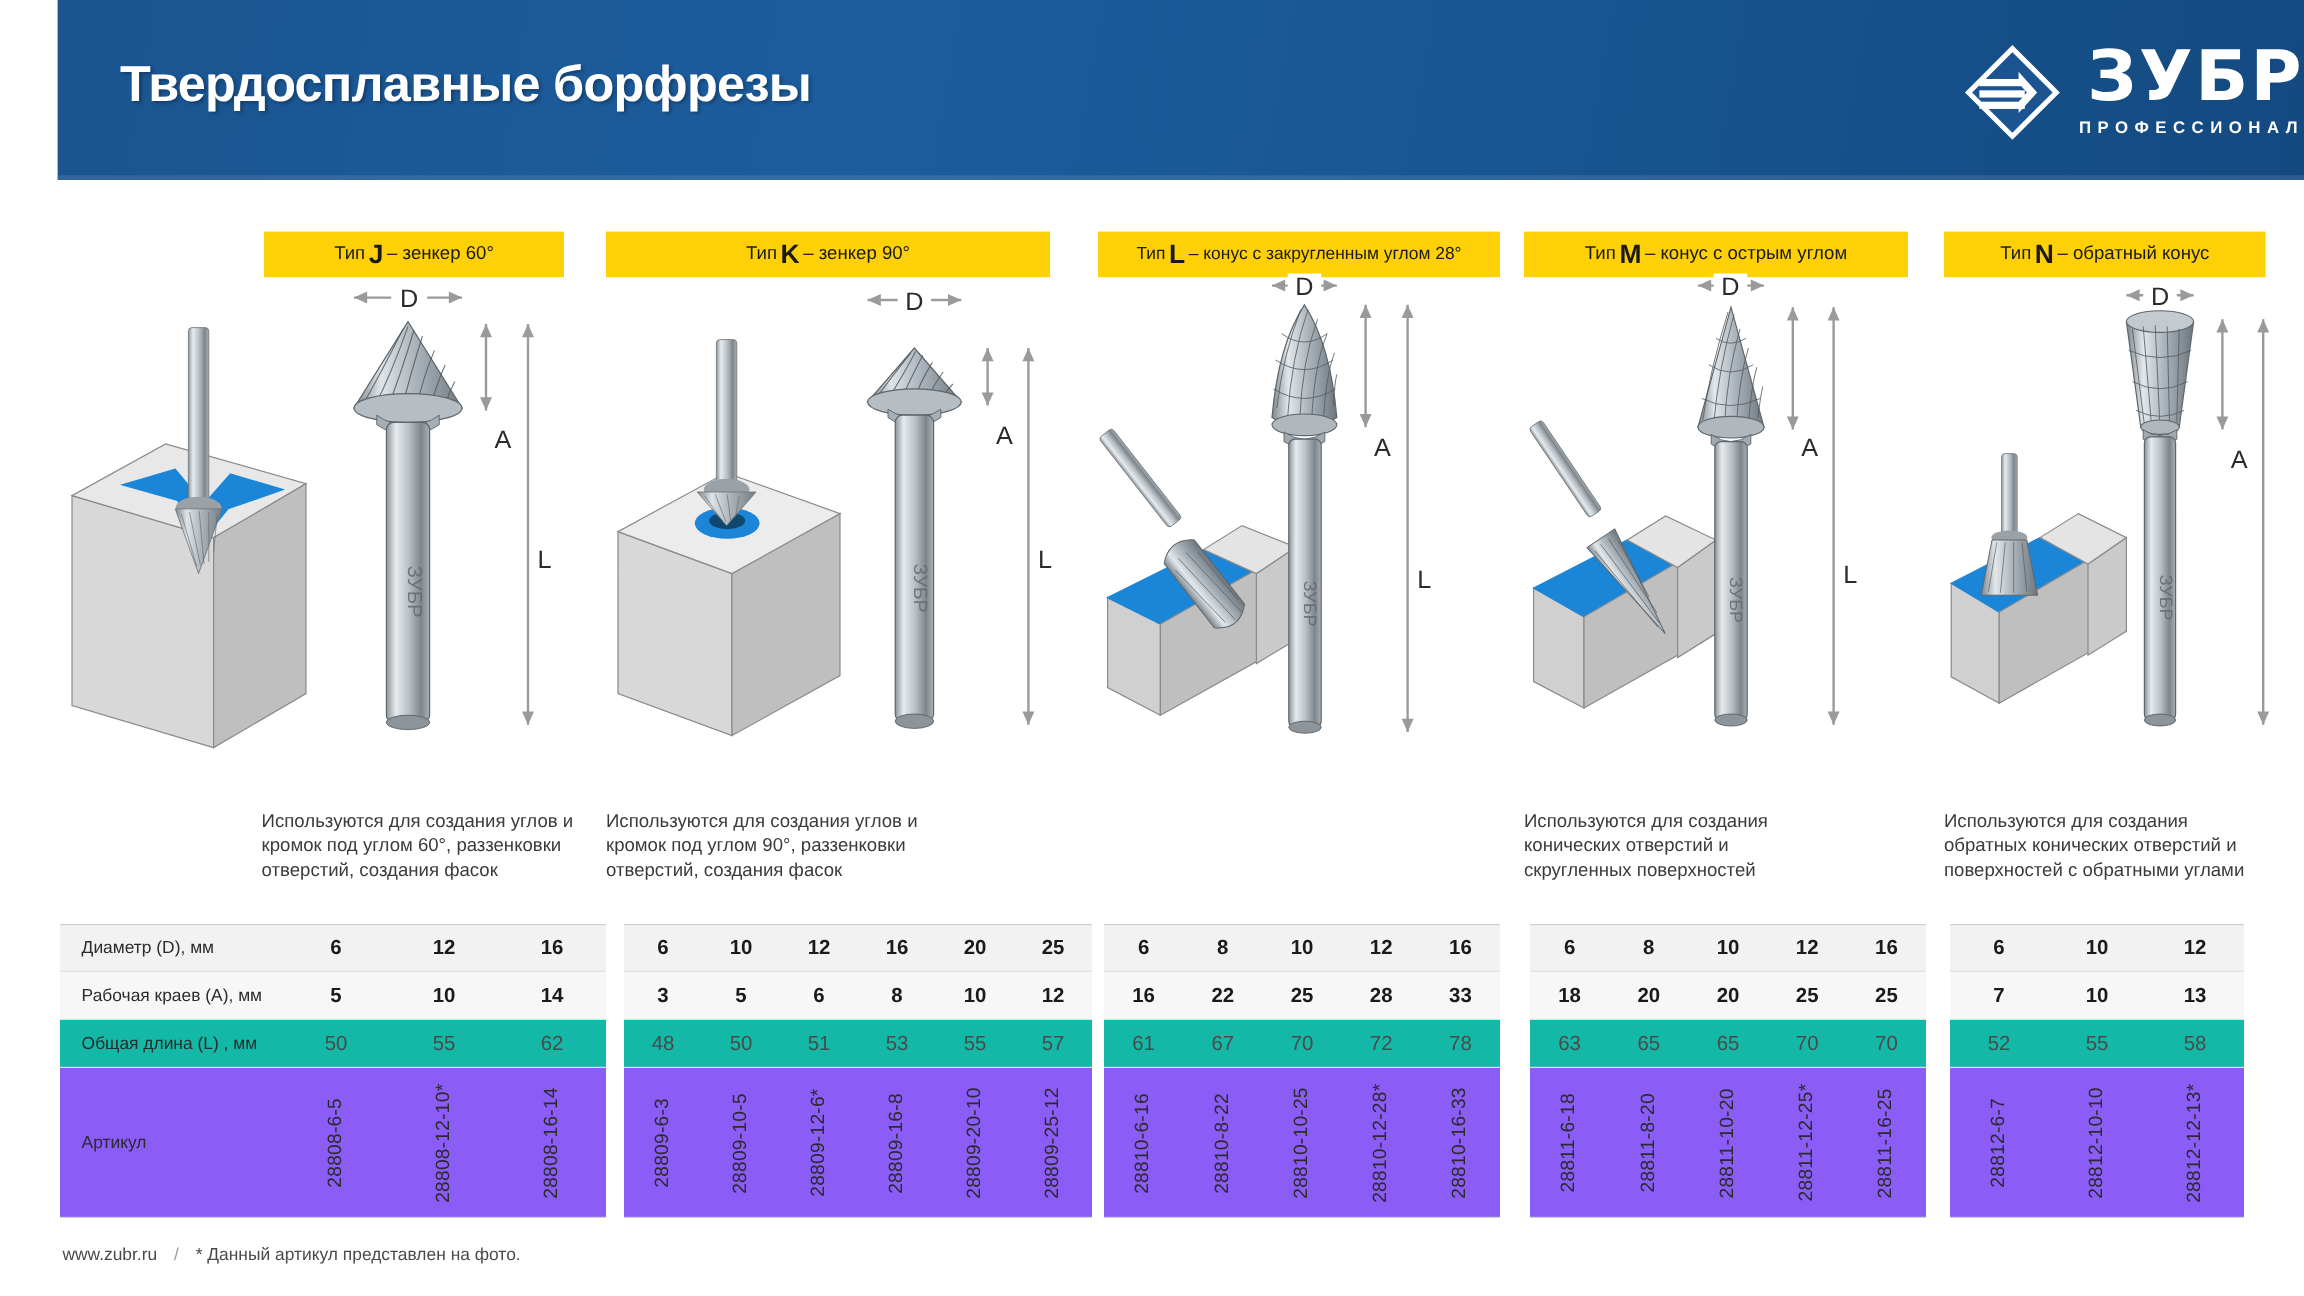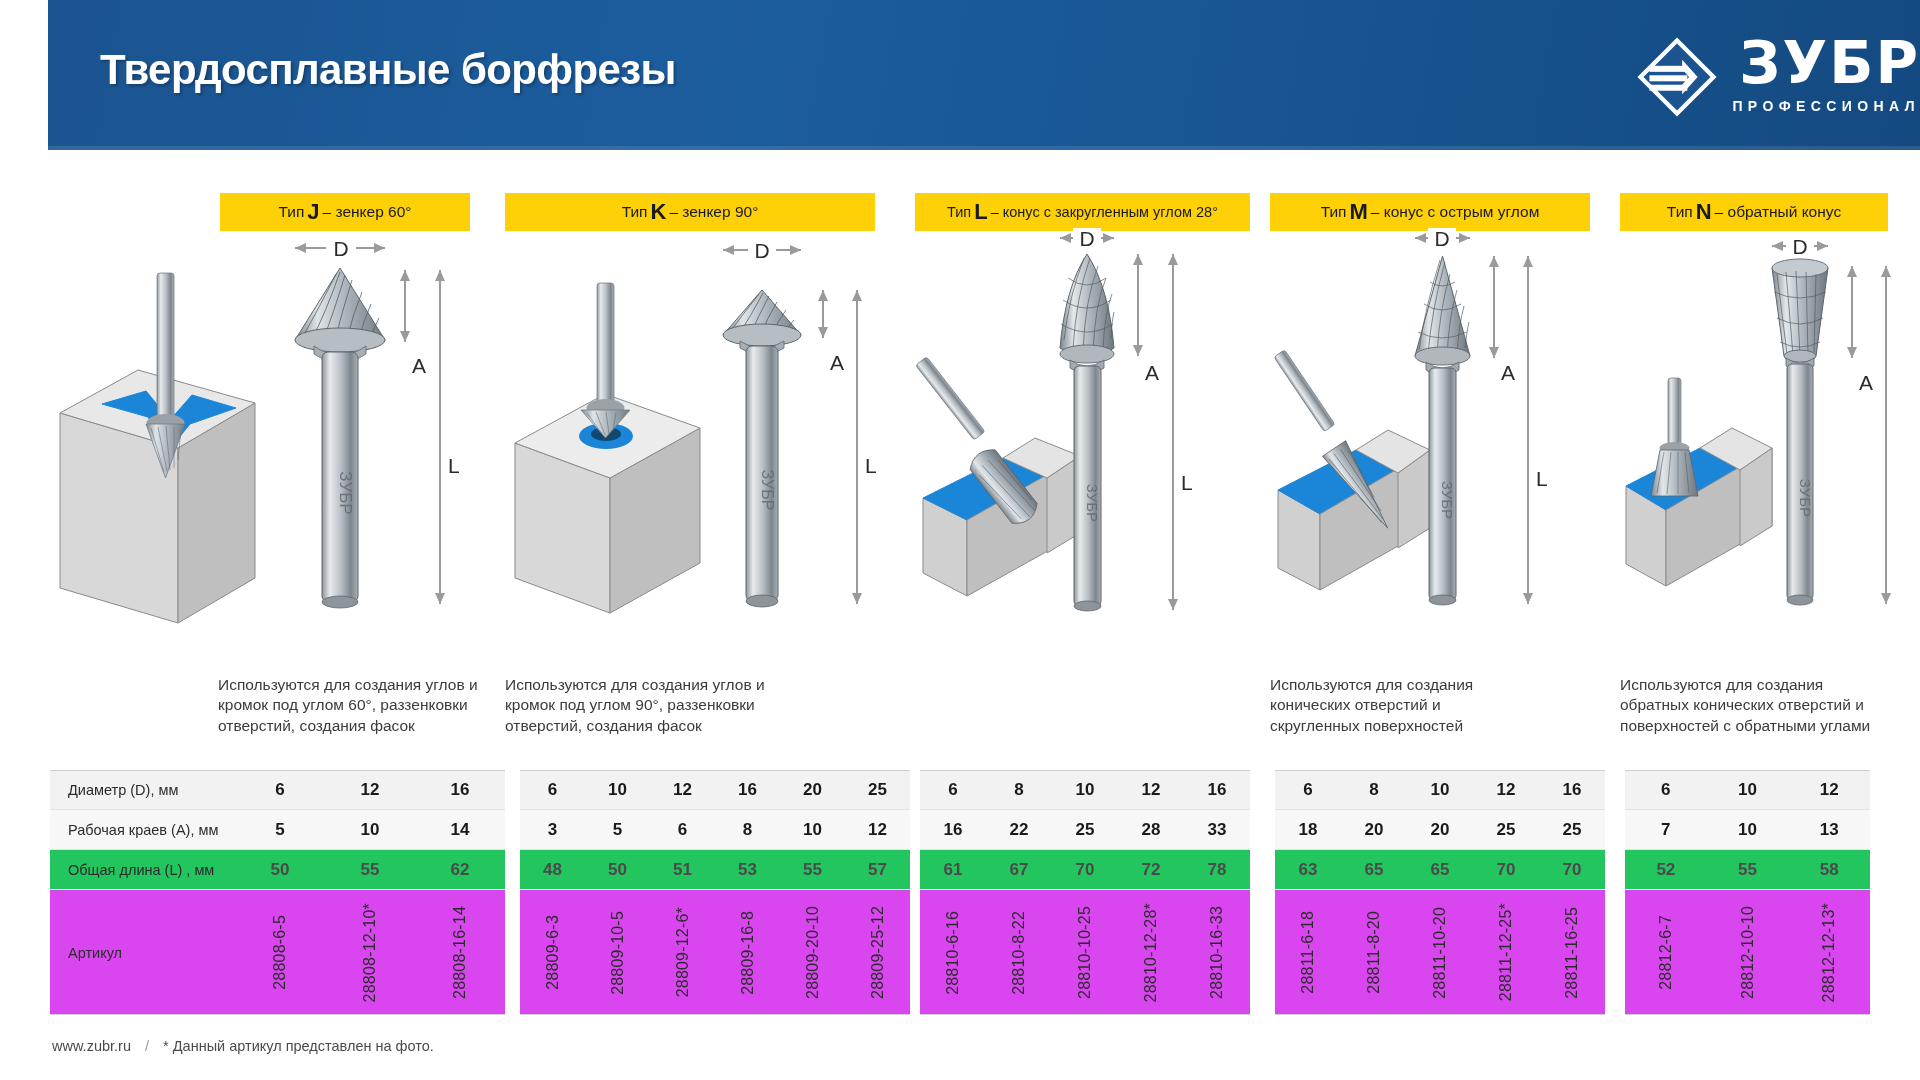--- a/index.html
+++ b/index.html
@@ -60,30 +60,30 @@
 
   
   .tables { position:absolute; left:0; top:770px; width:1596px; height:250px;padding-left:25px; }
   .tblock { position:absolute; top:0; }
   .trow {
     display:flex; align-items:center; width:100%;
     border-bottom:1px solid #e2e2e2;
   }
   .trow.r0 { background:#f2f2f2; height:40px; }
   .trow.r1 { background:#f7f7f7; height:40px; }
-  .trow.r2 { background:#22c55e; height:40px; }
-  .trow.r3 { background:#d946ef; height:125px; border-bottom:none; }
+  .trow.r2 { background:#14b8a6; height:40px; }
+  .trow.r3 { background:#8b5cf6; height:125px; border-bottom:none; }
   .rowlabel{
     width:185px; flex:0 0 185px; padding-left:18px;
     font-size:14.5px; color:#2b2b2b; white-space:nowrap;
   }
   .cellwrap{ flex:1 1 auto; display:flex; }
   .cell{ flex:1 1 0; text-align:center; font-size:17px; color:#1a1a1a; }
   .cell.bold{ font-weight:bold; }
-  .cell.light{ color:#4a4a4a; font-weight:bold; }
+  .cell.light{ color:#4a4a4a; font-weight:normal; }
   .artcell{
     flex:1 1 0; display:flex; align-items:center; justify-content:center;
     height:125px;
   }
   .artcell span{
     writing-mode: vertical-rl; transform: rotate(180deg);
     font-size:16px; color:#2b2b2b; white-space:nowrap; letter-spacing:.2px;
   }
   .tbl-top-line{ position:absolute; top:0; left:0; width:100%; height:1px; background:#cfcfcf; }
   .tbl-bot-line{ position:absolute; bottom:0; left:0; width:100%; height:1px; background:#cfcfcf; }

